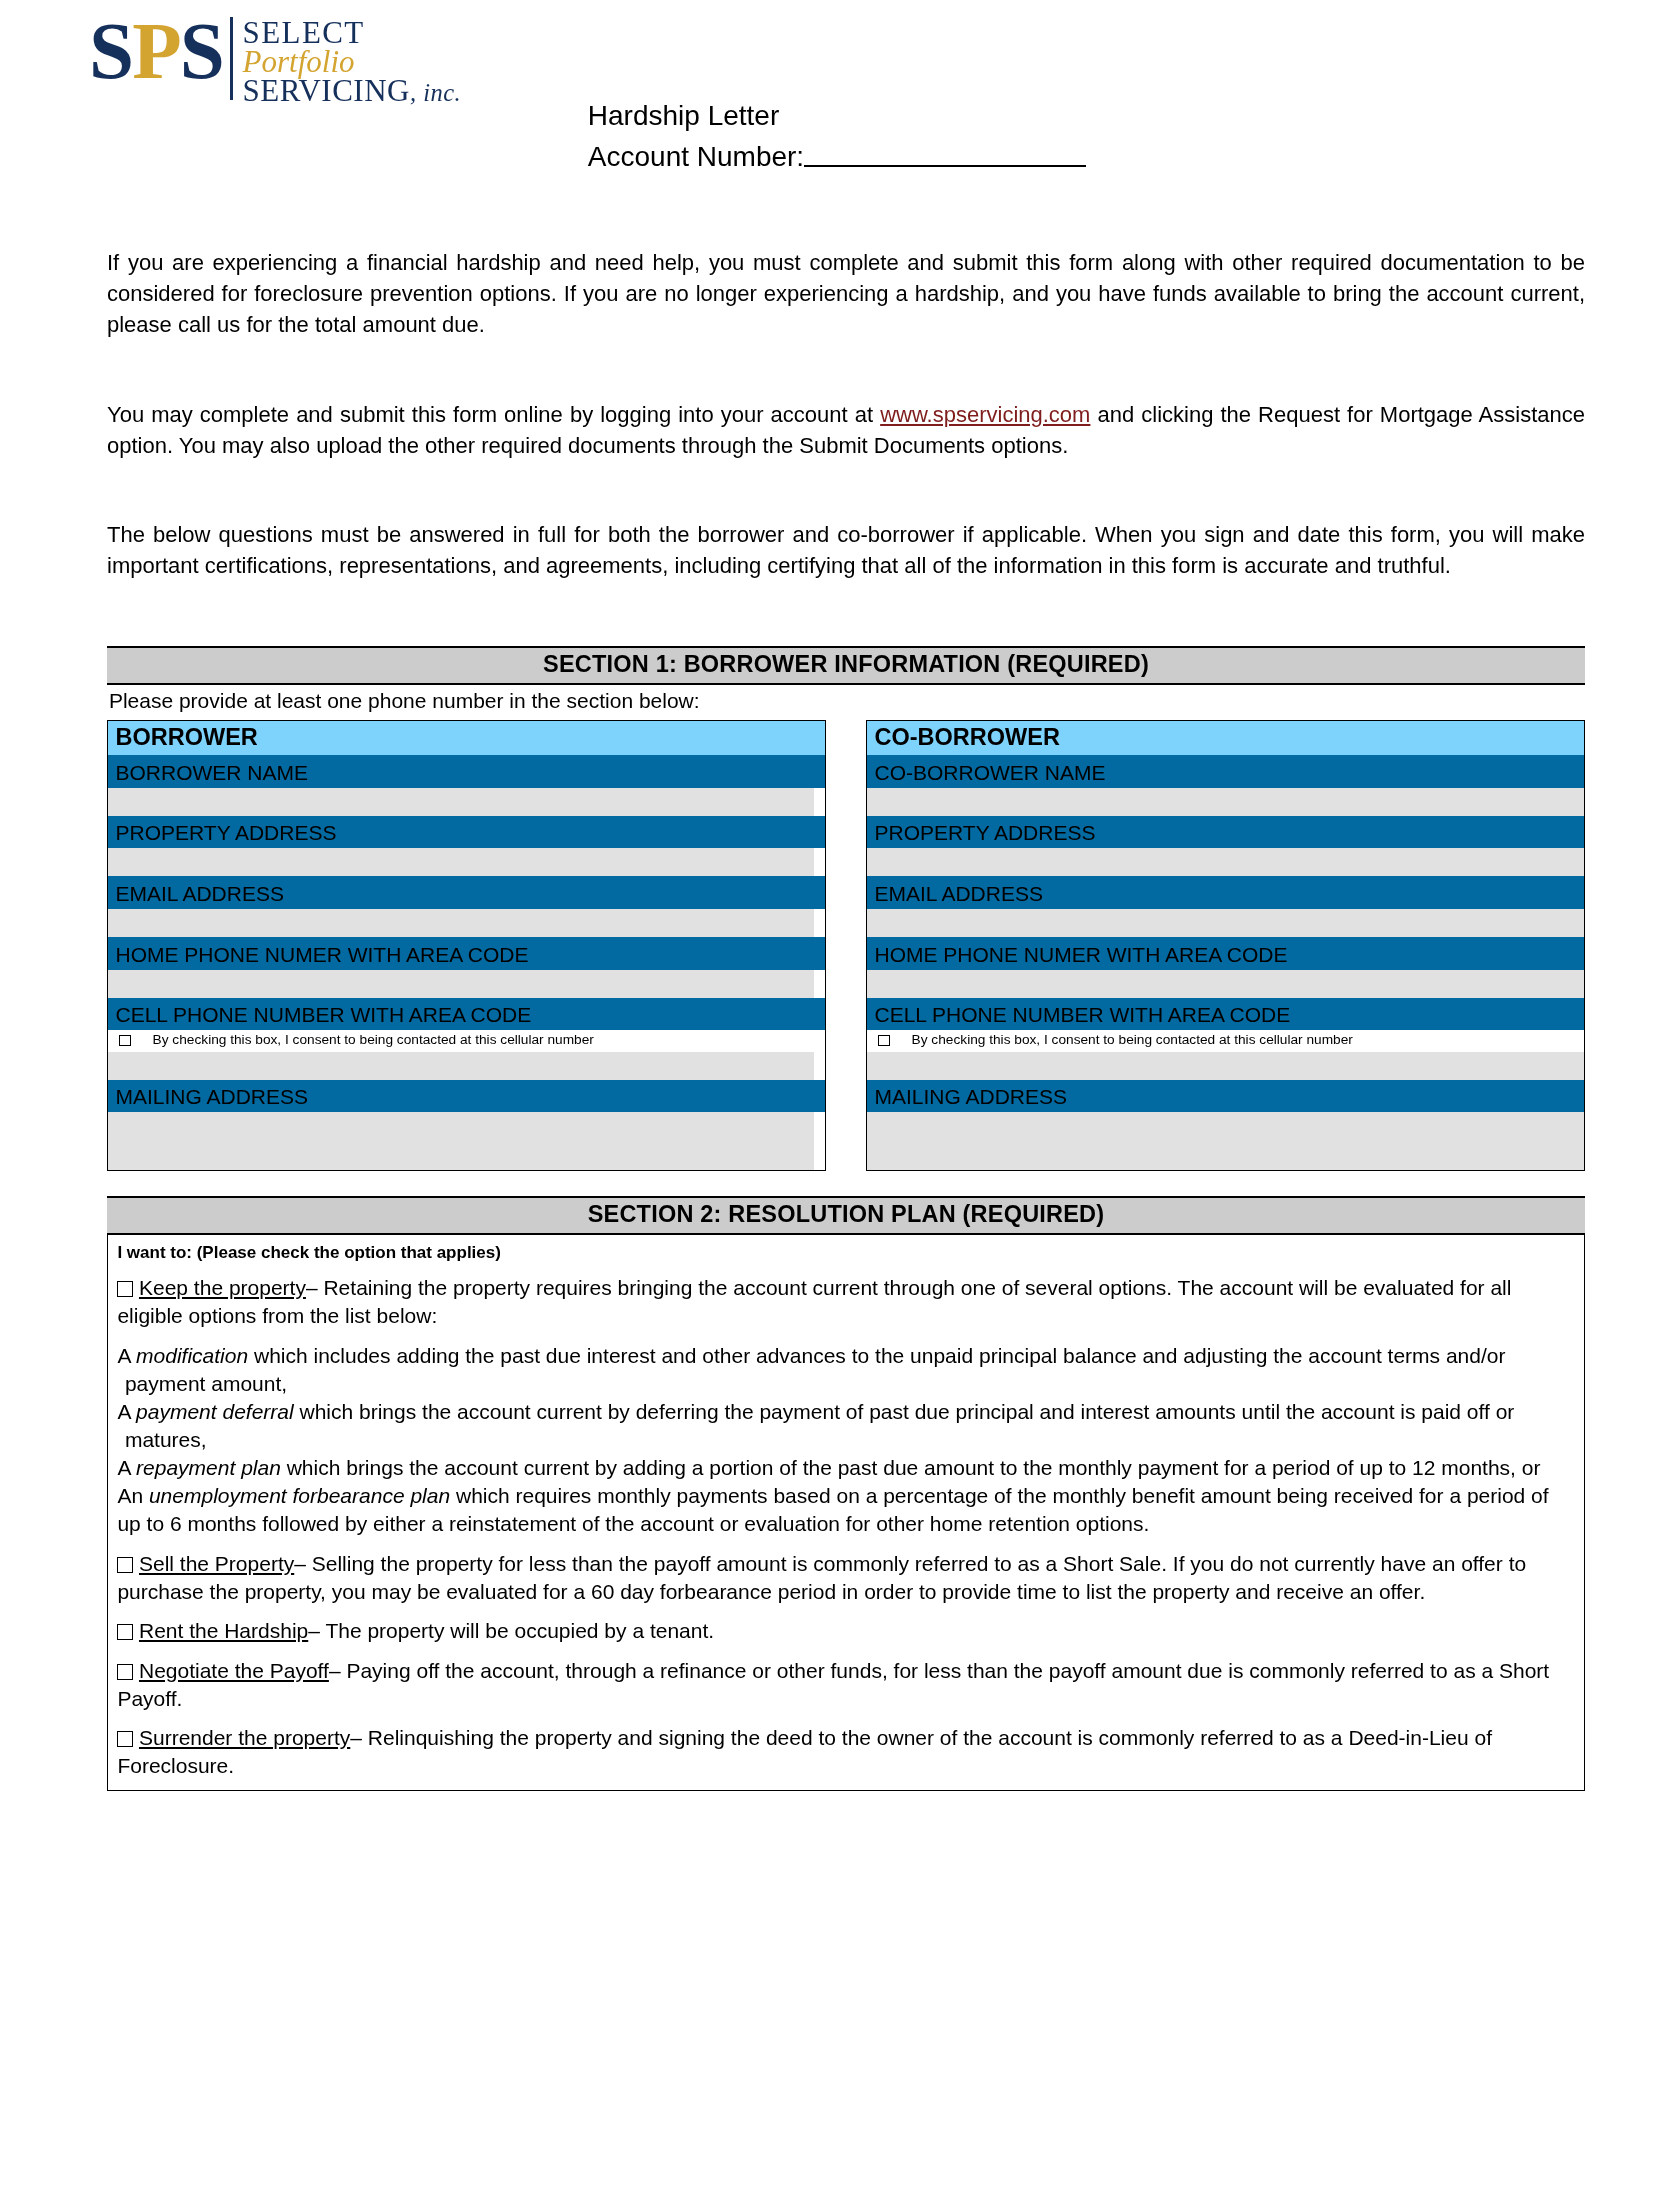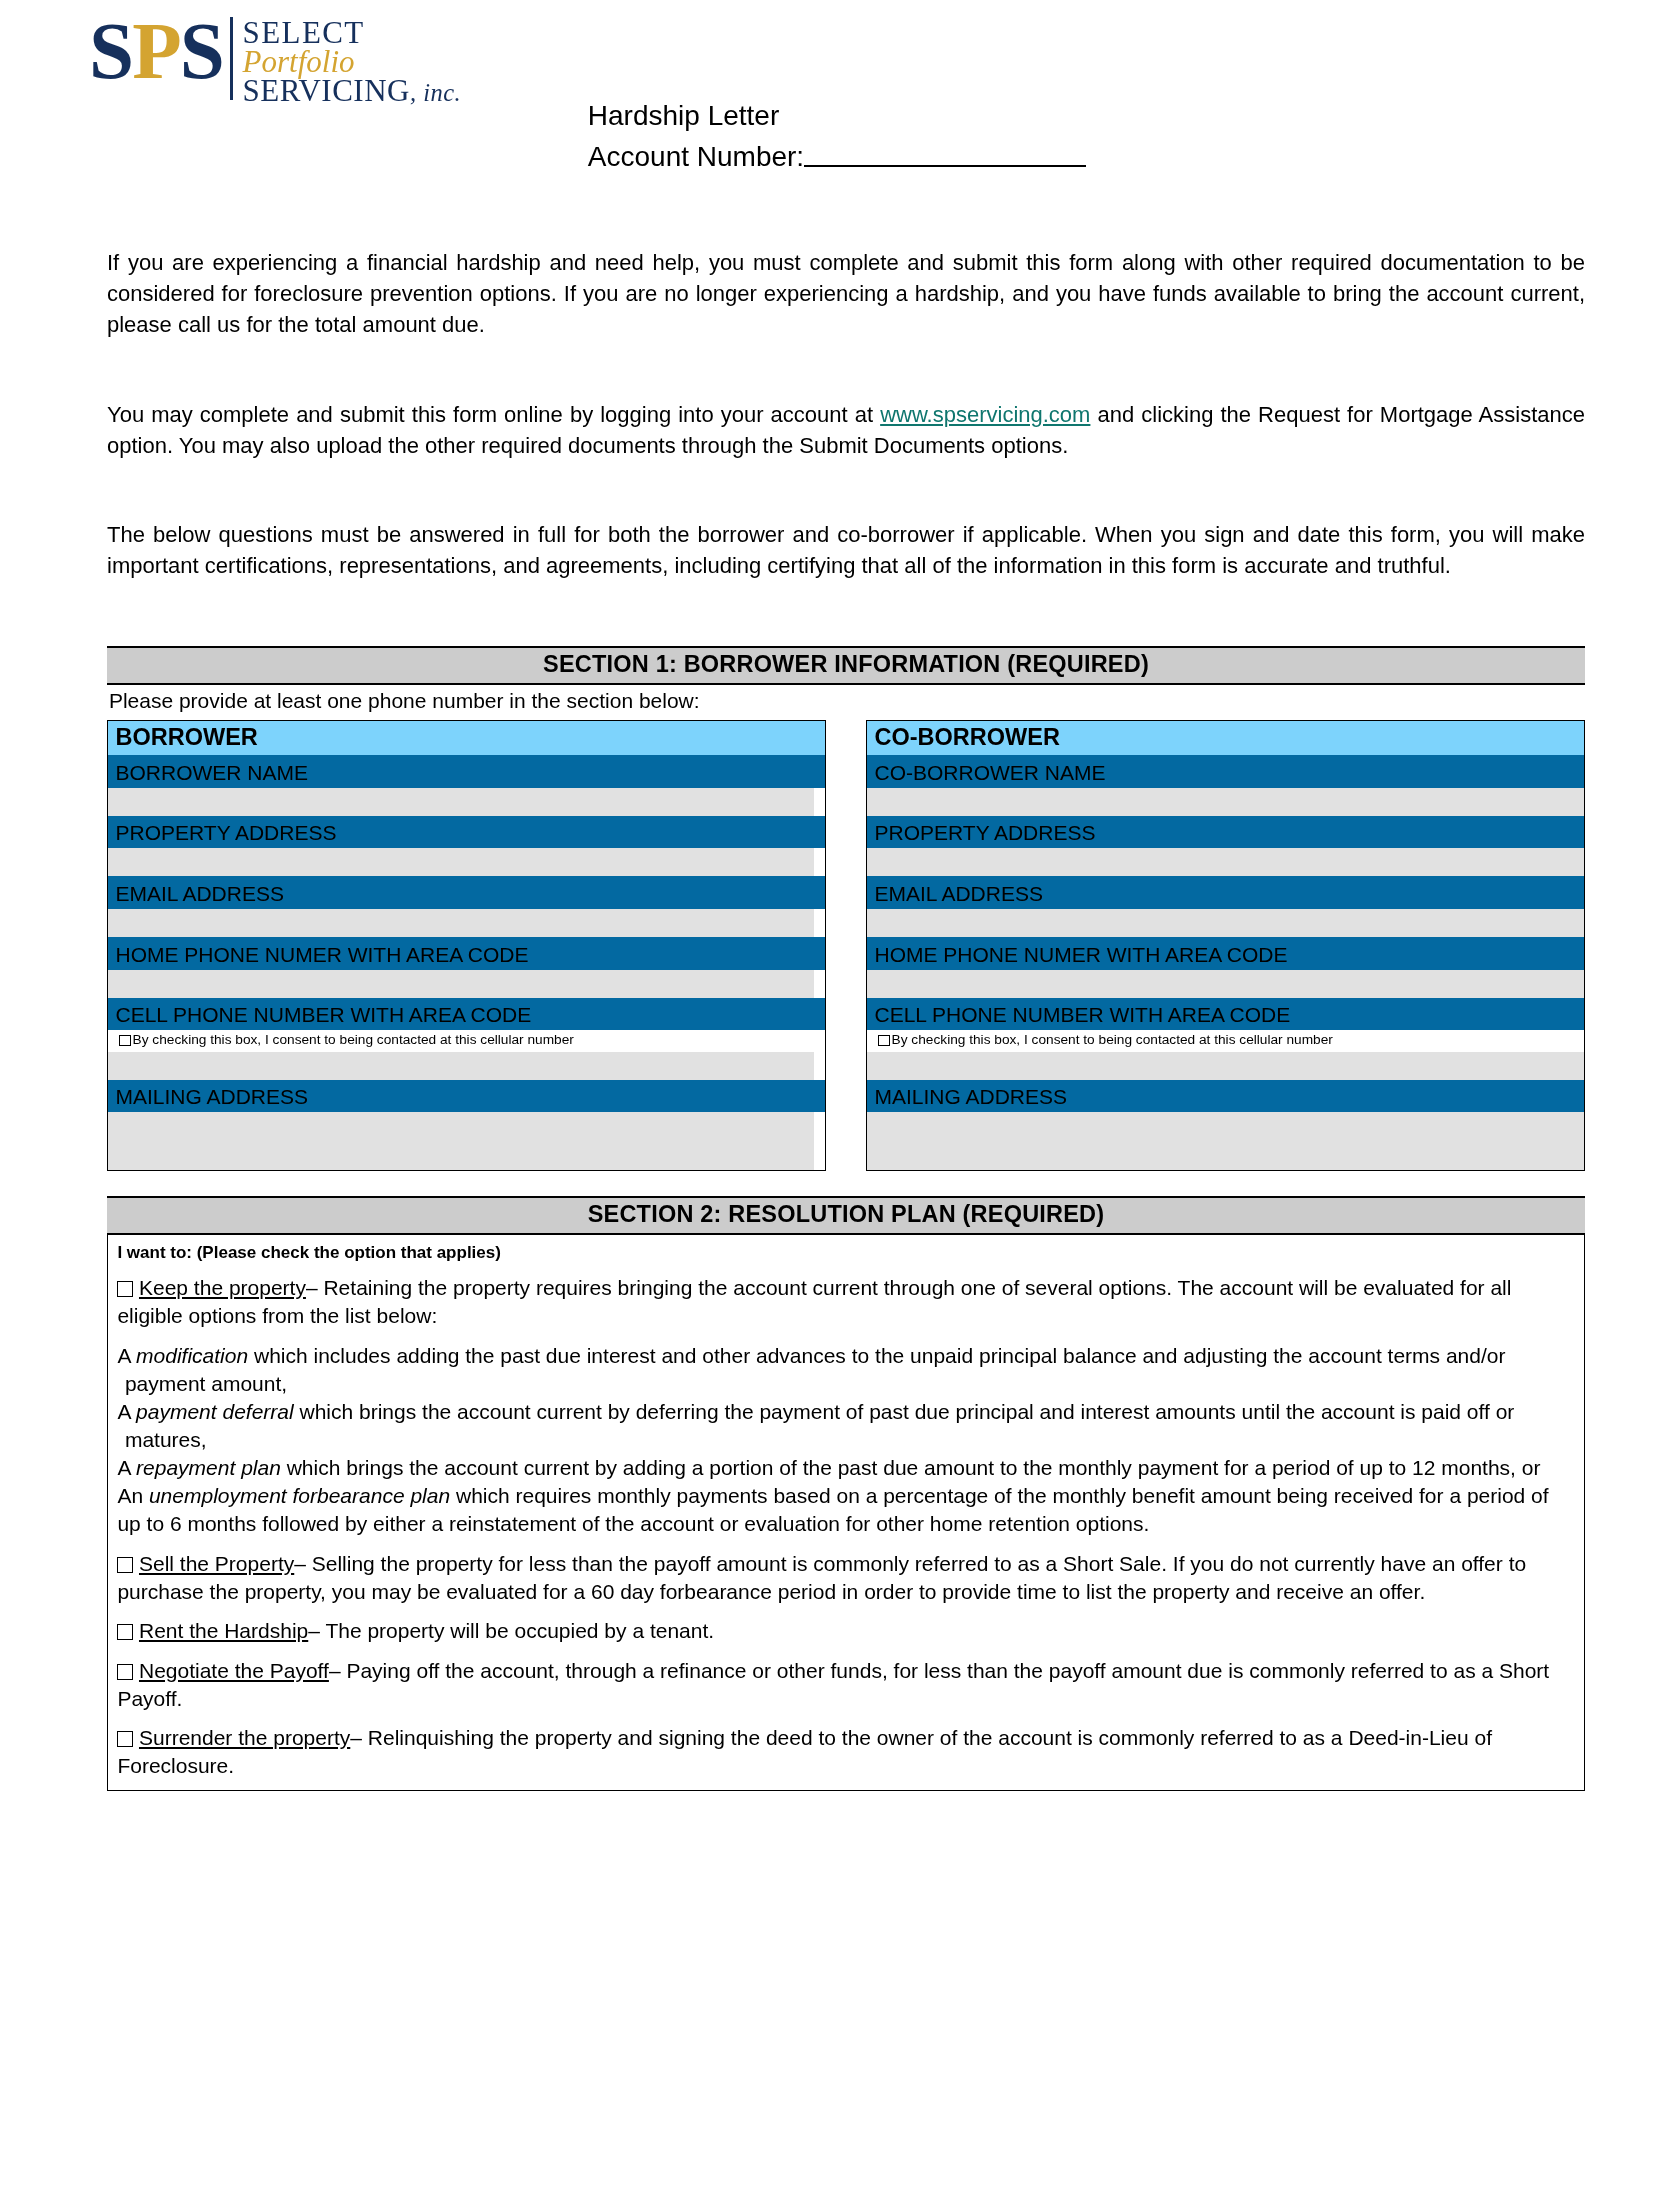--- a/index.html
+++ b/index.html
@@ -115,21 +115,21 @@
     margin: 0 0 0 0;
     font-size: 22px;
     line-height: 1.42;
     text-align: justify;
     text-justify: inter-word;
   }
   .gap-1 { height: 58px; }
   .gap-2 { height: 58px; }
   .gap-3 { height: 64px; }
   a.link {
-    color: #0f766e;
+    color: #7f1d1d;
     text-decoration: underline;
   }
 
   
   .section-bar {
     background: #cccccc;
     border-top: 2.8px solid #000;
     border-bottom: 2.8px solid #000;
     text-align: center;
     font-weight: bold;
@@ -173,21 +173,21 @@
   }
   .field-input.tall {
     height: 58px;
   }
   .consent {
     font-size: 13.7px;
     padding: 1.9px 0 2.8px 11.3px;
     line-height: 1.2;
     display: flex;
     align-items: center;
-    gap: 2px;
+    gap: 22px;
     background: #ffffff;
   }
   .cbox {
     display: inline-block;
     width: 11.3px;
     height: 11.3px;
     border: 1.4px solid #000;
     box-sizing: border-box;
     flex: 0 0 auto;
   }

